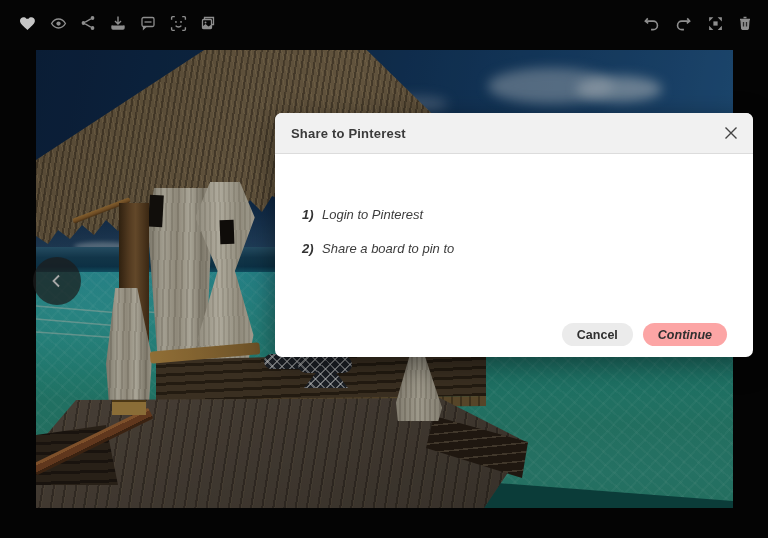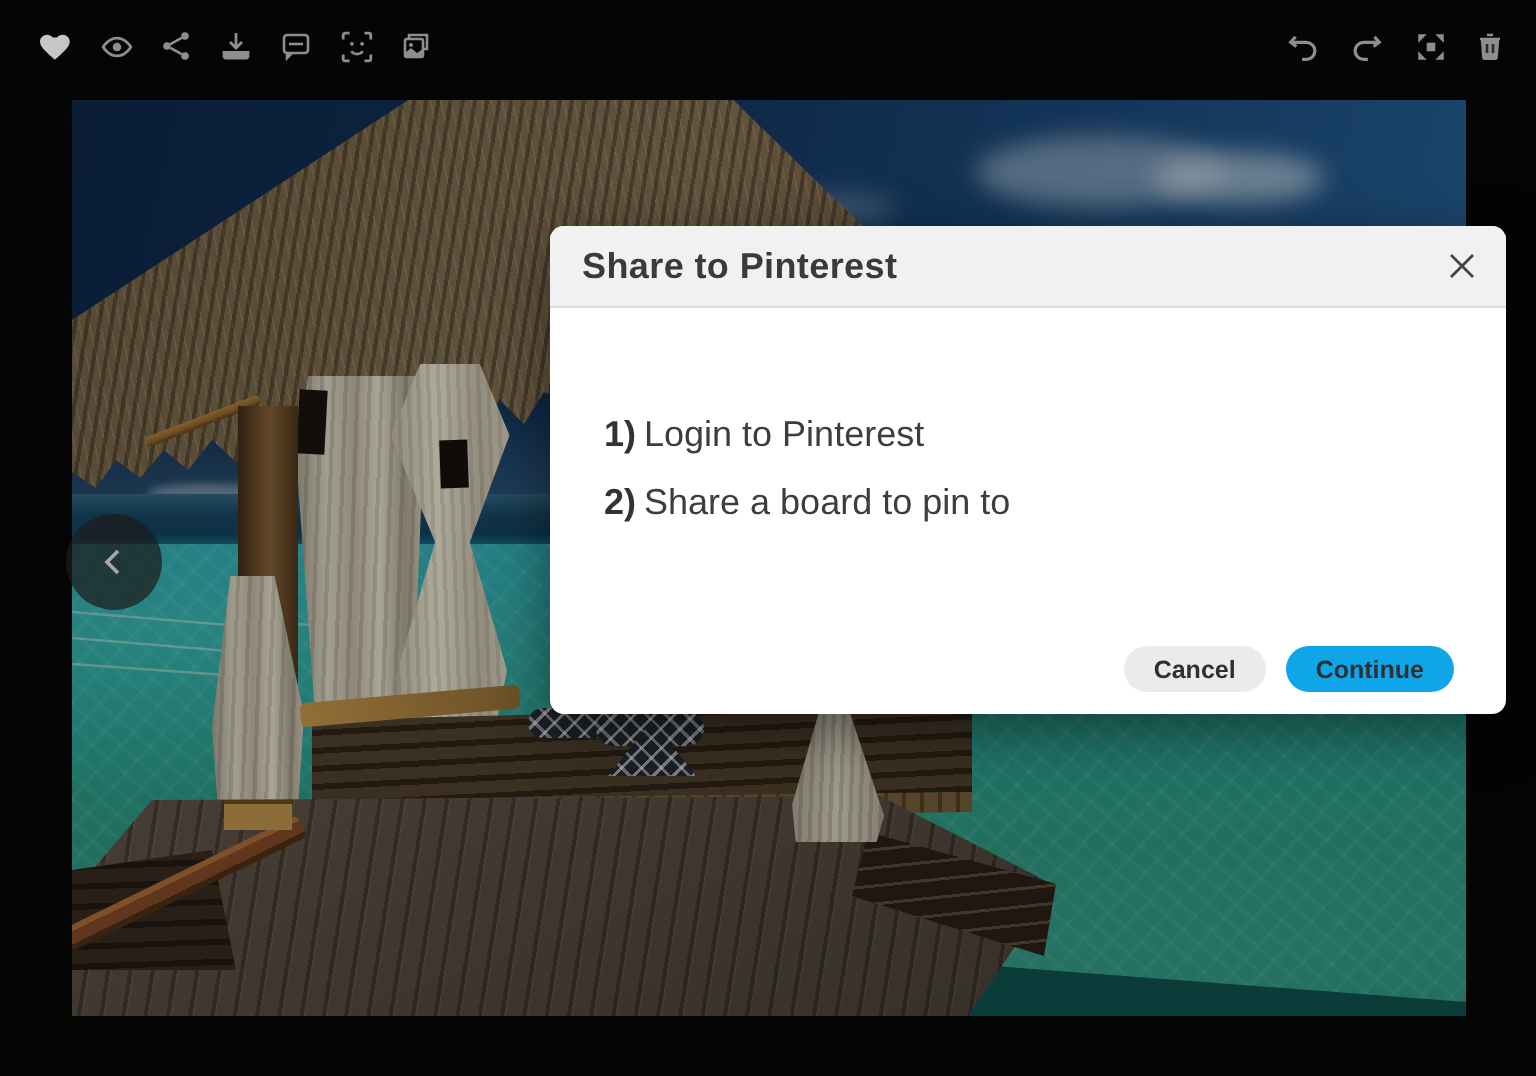--- a/index.html
+++ b/index.html
@@ -117,31 +117,31 @@
 
   
   .nav-prev{position:absolute;left:33px;top:257px;width:48px;height:48px;border-radius:50%;
     background:rgba(28,28,28,.72);display:flex;align-items:center;justify-content:center;cursor:pointer;}
 
   
   .modal{position:absolute;left:275px;top:113px;width:478px;height:244px;background:#fff;
     border-radius:7px;box-shadow:0 8px 28px rgba(0,0,0,.45);}
   .modal-header{position:relative;height:40px;background:#f1f1f1;border-bottom:1px solid #dcdcdc;
     border-radius:7px 7px 0 0;display:flex;align-items:center;}
-  .modal-title{margin-left:16px;font-size:18px;font-weight:700;color:#3a3a3a;letter-spacing:.2px;}
+  .modal-title{margin-left:16px;font-size:13px;font-weight:700;color:#3a3a3a;letter-spacing:.2px;}
   .modal-close{position:absolute;right:14px;top:12px;width:16px;height:16px;cursor:pointer;display:flex;align-items:center;justify-content:center;}
-  .step{position:absolute;left:27px;font-size:18px;color:#3d3d3d;}
+  .step{position:absolute;left:27px;font-size:13px;color:#3d3d3d;font-style:italic;}
   .step .num{font-weight:700;color:#333;display:inline-block;width:20px;}
   .step.s1{top:94px;}
   .step.s2{top:128px;}
   .modal-actions{position:absolute;right:26px;bottom:11px;display:flex;gap:10px;}
   .btn{border:none;height:23px;padding:0 15px;border-radius:12px;font-family:"Liberation Sans",sans-serif;
     font-size:12.5px;font-weight:700;color:#303030;cursor:pointer;}
   .btn.cancel{background:#ebebeb;}
-  .btn.continue{background:#0ea5e9;}
+  .btn.continue{background:#fca5a5;font-style:italic;}
 </style>
 </head>
 <body>
 
 <div class="stage">
 
   <div class="toolbar">
     <div class="tb-icon" style="left:19px">
       <svg width="17" height="17" viewBox="0 0 16 16">
           <path fill="#c6c6c6" d="M8 14 6.8 12.9C3 9.5 1 7.7 1 5.4 1 3.6 2.5 2.2 4.3 2.2c1 0 2.1.5 2.7 1.3h2c.6-.8 1.7-1.3 2.7-1.3 1.8 0 3.3 1.4 3.3 3.2 0 2.3-2 4.1-5.8 7.5L8 14z" transform="translate(-1 0)"></path>

